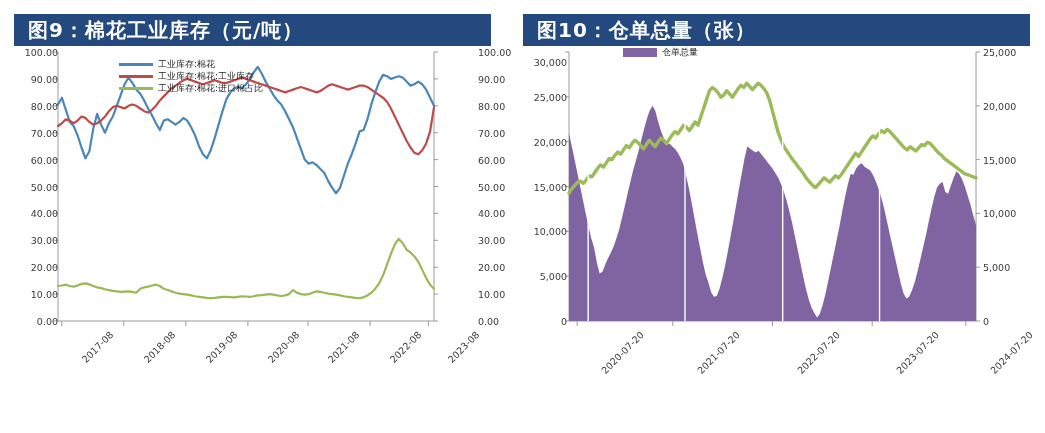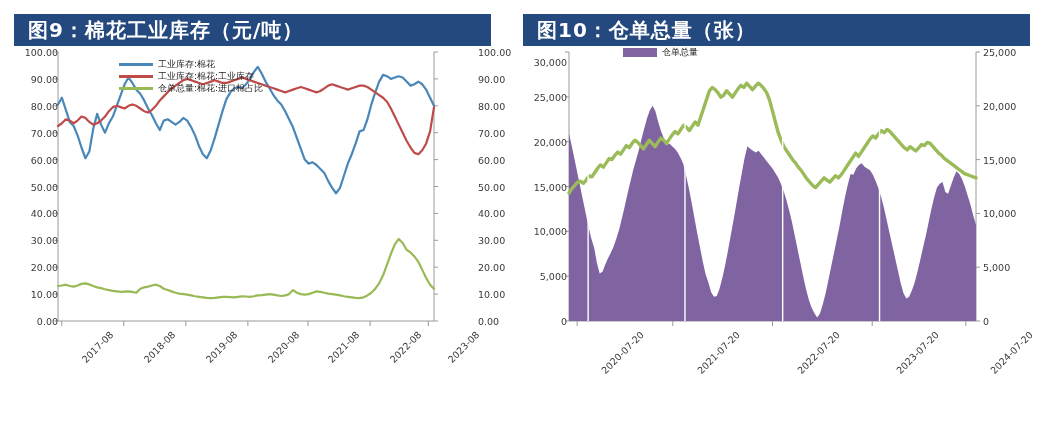--- a/index.html
+++ b/index.html
@@ -121,21 +121,21 @@
         <div class="row">
           <span class="swatch" style="background: rgb(74, 135, 185);"></span>
           <span class="lbl">工业库存:棉花</span>
         </div>
         <div class="row">
           <span class="swatch" style="background: rgb(190, 75, 72);"></span>
           <span class="lbl">工业库存:棉花:工业库存</span>
         </div>
         <div class="row">
           <span class="swatch" style="background: rgb(152, 185, 84);"></span>
-          <span class="lbl">仓单总量:棉花:进口棉占比</span>
+          <span class="lbl">工业库存:棉花:进口棉占比</span>
         </div>
       </div>
 
       <svg id="f9-svg" width="470" height="285">
           <line x1="44" y1="6" x2="44" y2="275" stroke="#9a9a9a" stroke-width="1"></line>
           <line x1="420" y1="6" x2="420" y2="275" stroke="#9a9a9a" stroke-width="1"></line>
           <line x1="44" y1="275" x2="420" y2="275" stroke="#9a9a9a" stroke-width="1"></line>
           <line x1="40" y1="275" x2="44" y2="275" stroke="#9a9a9a" stroke-width="1"></line>
           <line x1="40" y1="248.1" x2="44" y2="248.1" stroke="#9a9a9a" stroke-width="1"></line>
           <line x1="40" y1="221.2" x2="44" y2="221.2" stroke="#9a9a9a" stroke-width="1"></line>

